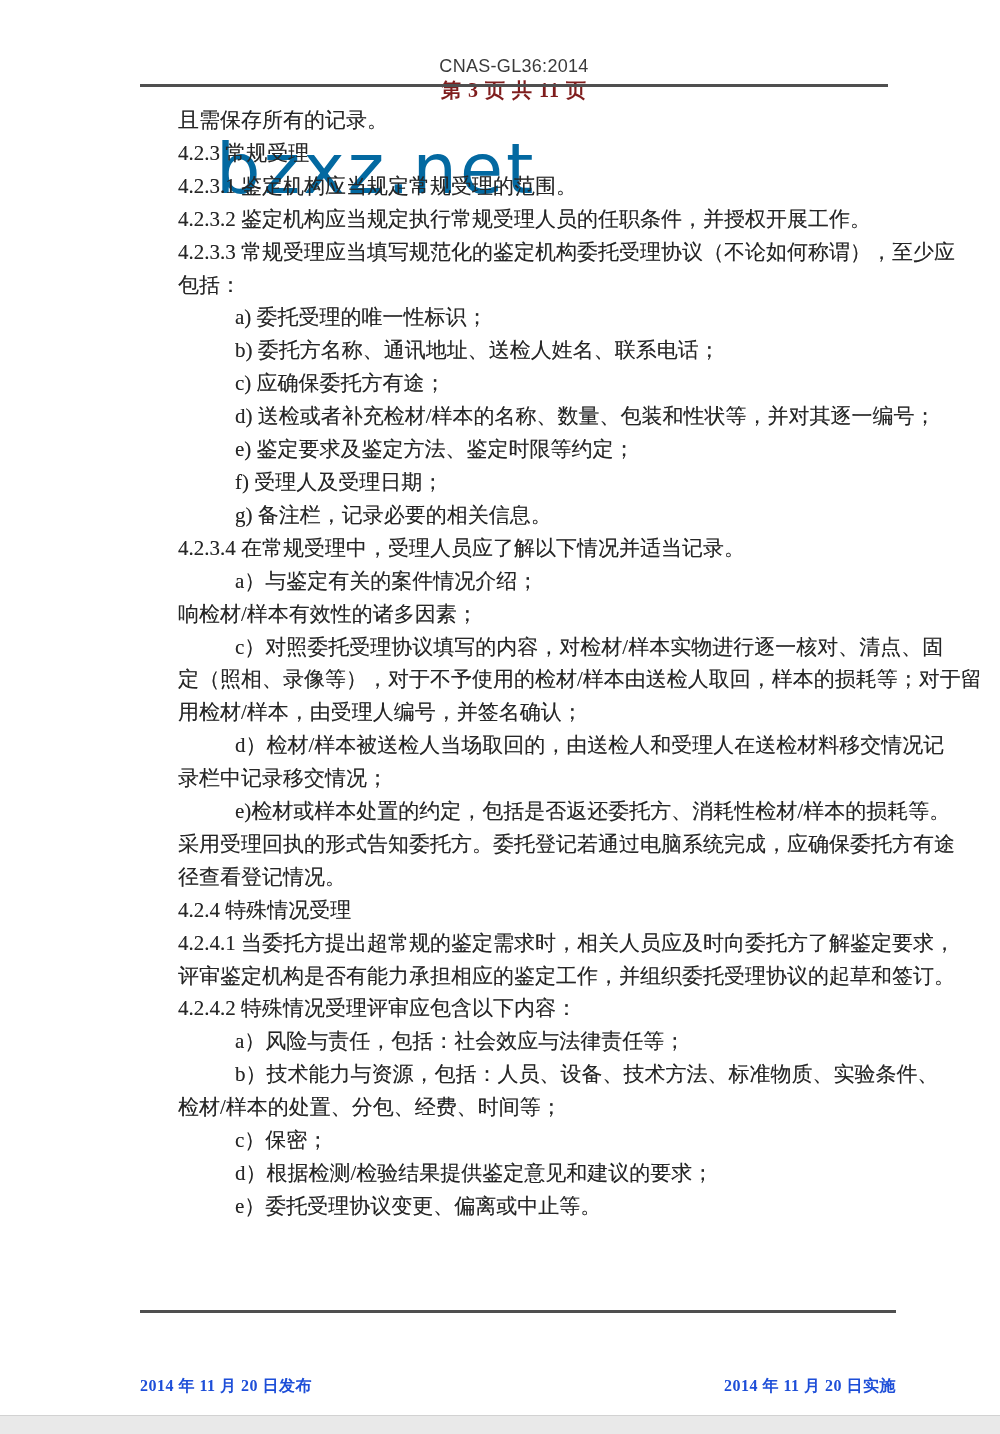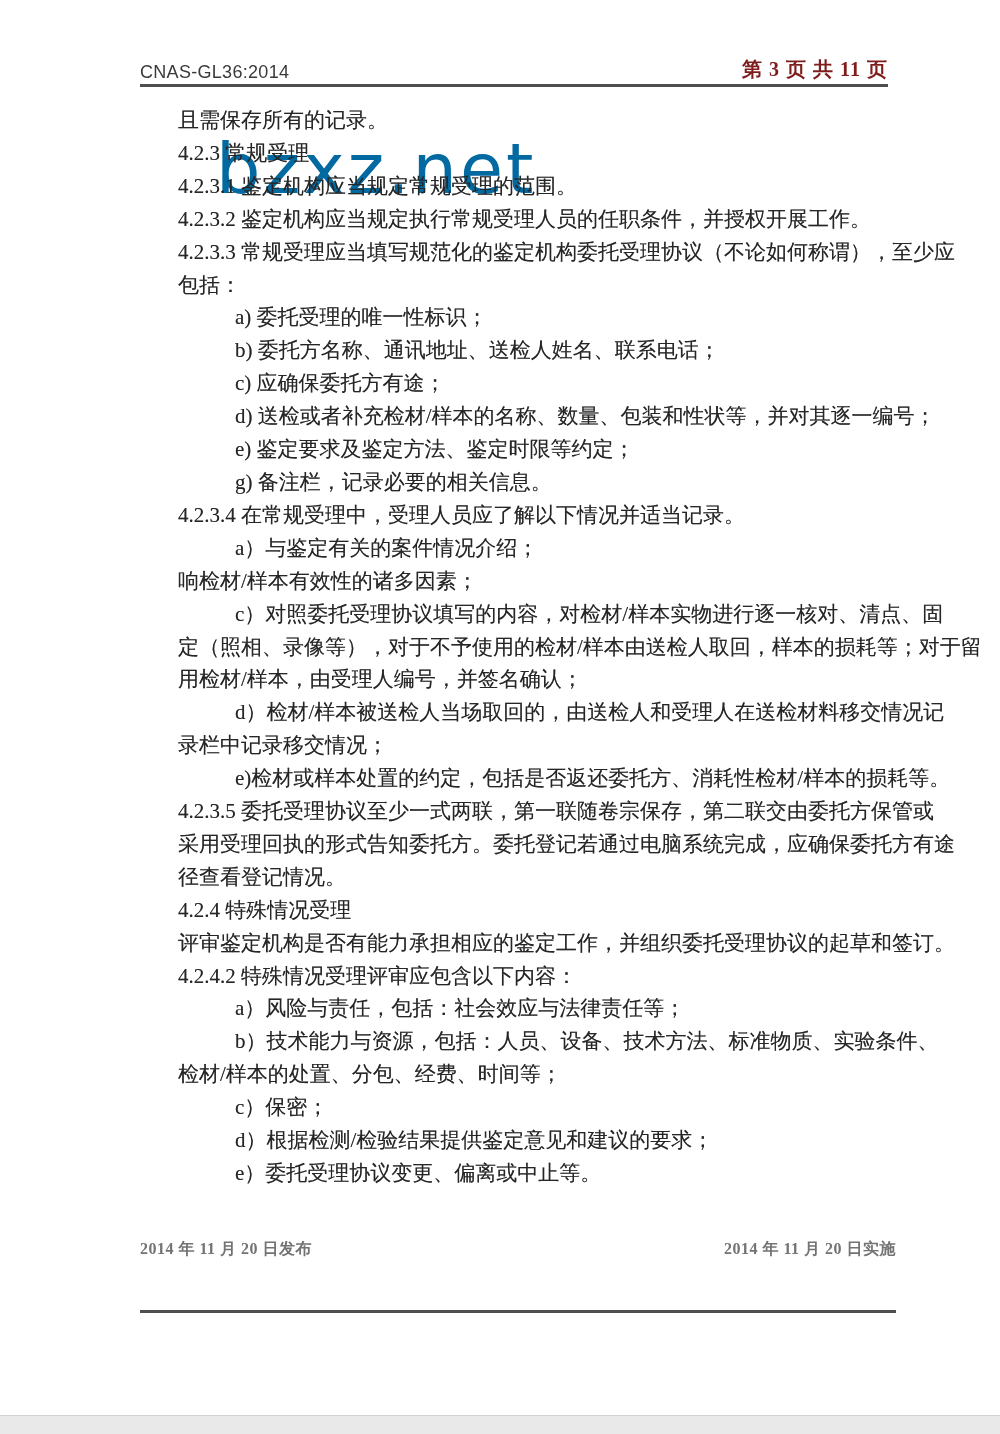--- a/index.html
+++ b/index.html
@@ -34,21 +34,22 @@
     width: 748px;
     z-index: 2;
   }
 
   .header-row {
     position: absolute;
     left: 0; top: 56px;
     width: 748px;
     display: flex;
     justify-content: space-between;
-    align-items: flex-end;
+    align-items: center;
+    flex-direction: column;
   }
   .doc-code {
     font-family: "Liberation Sans", "DejaVu Sans", sans-serif;
     font-size: 18px;
     letter-spacing: 0.3px;
     color: #3a3a3a;
   }
   .page-label {
     font-size: 20px;
     font-weight: 700;
@@ -76,27 +77,27 @@
   .doc-line.indent { padding-left: 57px; }
 
   .footer-rule {
     position: absolute;
     left: 0; top: 1310px;
     width: 756px; height: 3px;
     background: #4f4f4f;
   }
   .footer-row {
     position: absolute;
-    left: 0; top: 1239px;
+    left: 0; top: 1376px;
     width: 756px;
     display: flex;
     justify-content: space-between;
     font-size: 16px;
     font-weight: 600;
-    color: #737373;
+    color: #1d4ed8;
     letter-spacing: 0.5px;
   }
 
   .page-bottom-edge {
     position: absolute;
     left: 0; bottom: 0;
     width: 1000px; height: 18px;
     background: #e9e9e9;
     border-top: 1px solid #d2d2d2;
     z-index: 3;
@@ -122,34 +123,35 @@
         <div class="doc-line">4.2.3  常规受理</div>
         <div class="doc-line">4.2.3.1  鉴定机构应当规定常规受理的范围。</div>
         <div class="doc-line">4.2.3.2  鉴定机构应当规定执行常规受理人员的任职条件，并授权开展工作。</div>
         <div class="doc-line">4.2.3.3  常规受理应当填写规范化的鉴定机构委托受理协议（不论如何称谓），至少应</div>
         <div class="doc-line">包括：</div>
         <div class="doc-line indent">a) 委托受理的唯一性标识；</div>
         <div class="doc-line indent">b) 委托方名称、通讯地址、送检人姓名、联系电话；</div>
         <div class="doc-line indent">c) 应确保委托方有途；</div>
         <div class="doc-line indent">d) 送检或者补充检材/样本的名称、数量、包装和性状等，并对其逐一编号；</div>
         <div class="doc-line indent">e) 鉴定要求及鉴定方法、鉴定时限等约定；</div>
+        <div class="doc-line indent">f) 受理人及受理日期；</div>
         <div class="doc-line indent">g) 备注栏，记录必要的相关信息。</div>
         <div class="doc-line">4.2.3.4  在常规受理中，受理人员应了解以下情况并适当记录。</div>
         <div class="doc-line indent">a）与鉴定有关的案件情况介绍；</div>
         <div class="doc-line">响检材/样本有效性的诸多因素；</div>
         <div class="doc-line indent">c）对照委托受理协议填写的内容，对检材/样本实物进行逐一核对、清点、固</div>
         <div class="doc-line">定（照相、录像等），对于不予使用的检材/样本由送检人取回，样本的损耗等；对于留</div>
         <div class="doc-line">用检材/样本，由受理人编号，并签名确认；</div>
         <div class="doc-line indent">d）检材/样本被送检人当场取回的，由送检人和受理人在送检材料移交情况记</div>
         <div class="doc-line">录栏中记录移交情况；</div>
         <div class="doc-line indent">e)检材或样本处置的约定，包括是否返还委托方、消耗性检材/样本的损耗等。</div>
-        <div class="doc-line">4.2.3.5  委托受理协议至少一式两联，第一联随卷宗保存，第二联交由委托方保管或</div>
         <div class="doc-line">采用受理回执的形式告知委托方。委托登记若通过电脑系统完成，应确保委托方有途</div>
         <div class="doc-line">径查看登记情况。</div>
         <div class="doc-line">4.2.4  特殊情况受理</div>
+        <div class="doc-line">4.2.4.1  当委托方提出超常规的鉴定需求时，相关人员应及时向委托方了解鉴定要求，</div>
         <div class="doc-line">评审鉴定机构是否有能力承担相应的鉴定工作，并组织委托受理协议的起草和签订。</div>
         <div class="doc-line">4.2.4.2  特殊情况受理评审应包含以下内容：</div>
         <div class="doc-line indent">a）风险与责任，包括：社会效应与法律责任等；</div>
         <div class="doc-line indent">b）技术能力与资源，包括：人员、设备、技术方法、标准物质、实验条件、</div>
         <div class="doc-line">检材/样本的处置、分包、经费、时间等；</div>
         <div class="doc-line indent">c）保密；</div>
         <div class="doc-line indent">d）根据检测/检验结果提供鉴定意见和建议的要求；</div>
         <div class="doc-line indent">e）委托受理协议变更、偏离或中止等。</div>
       </div>
 

